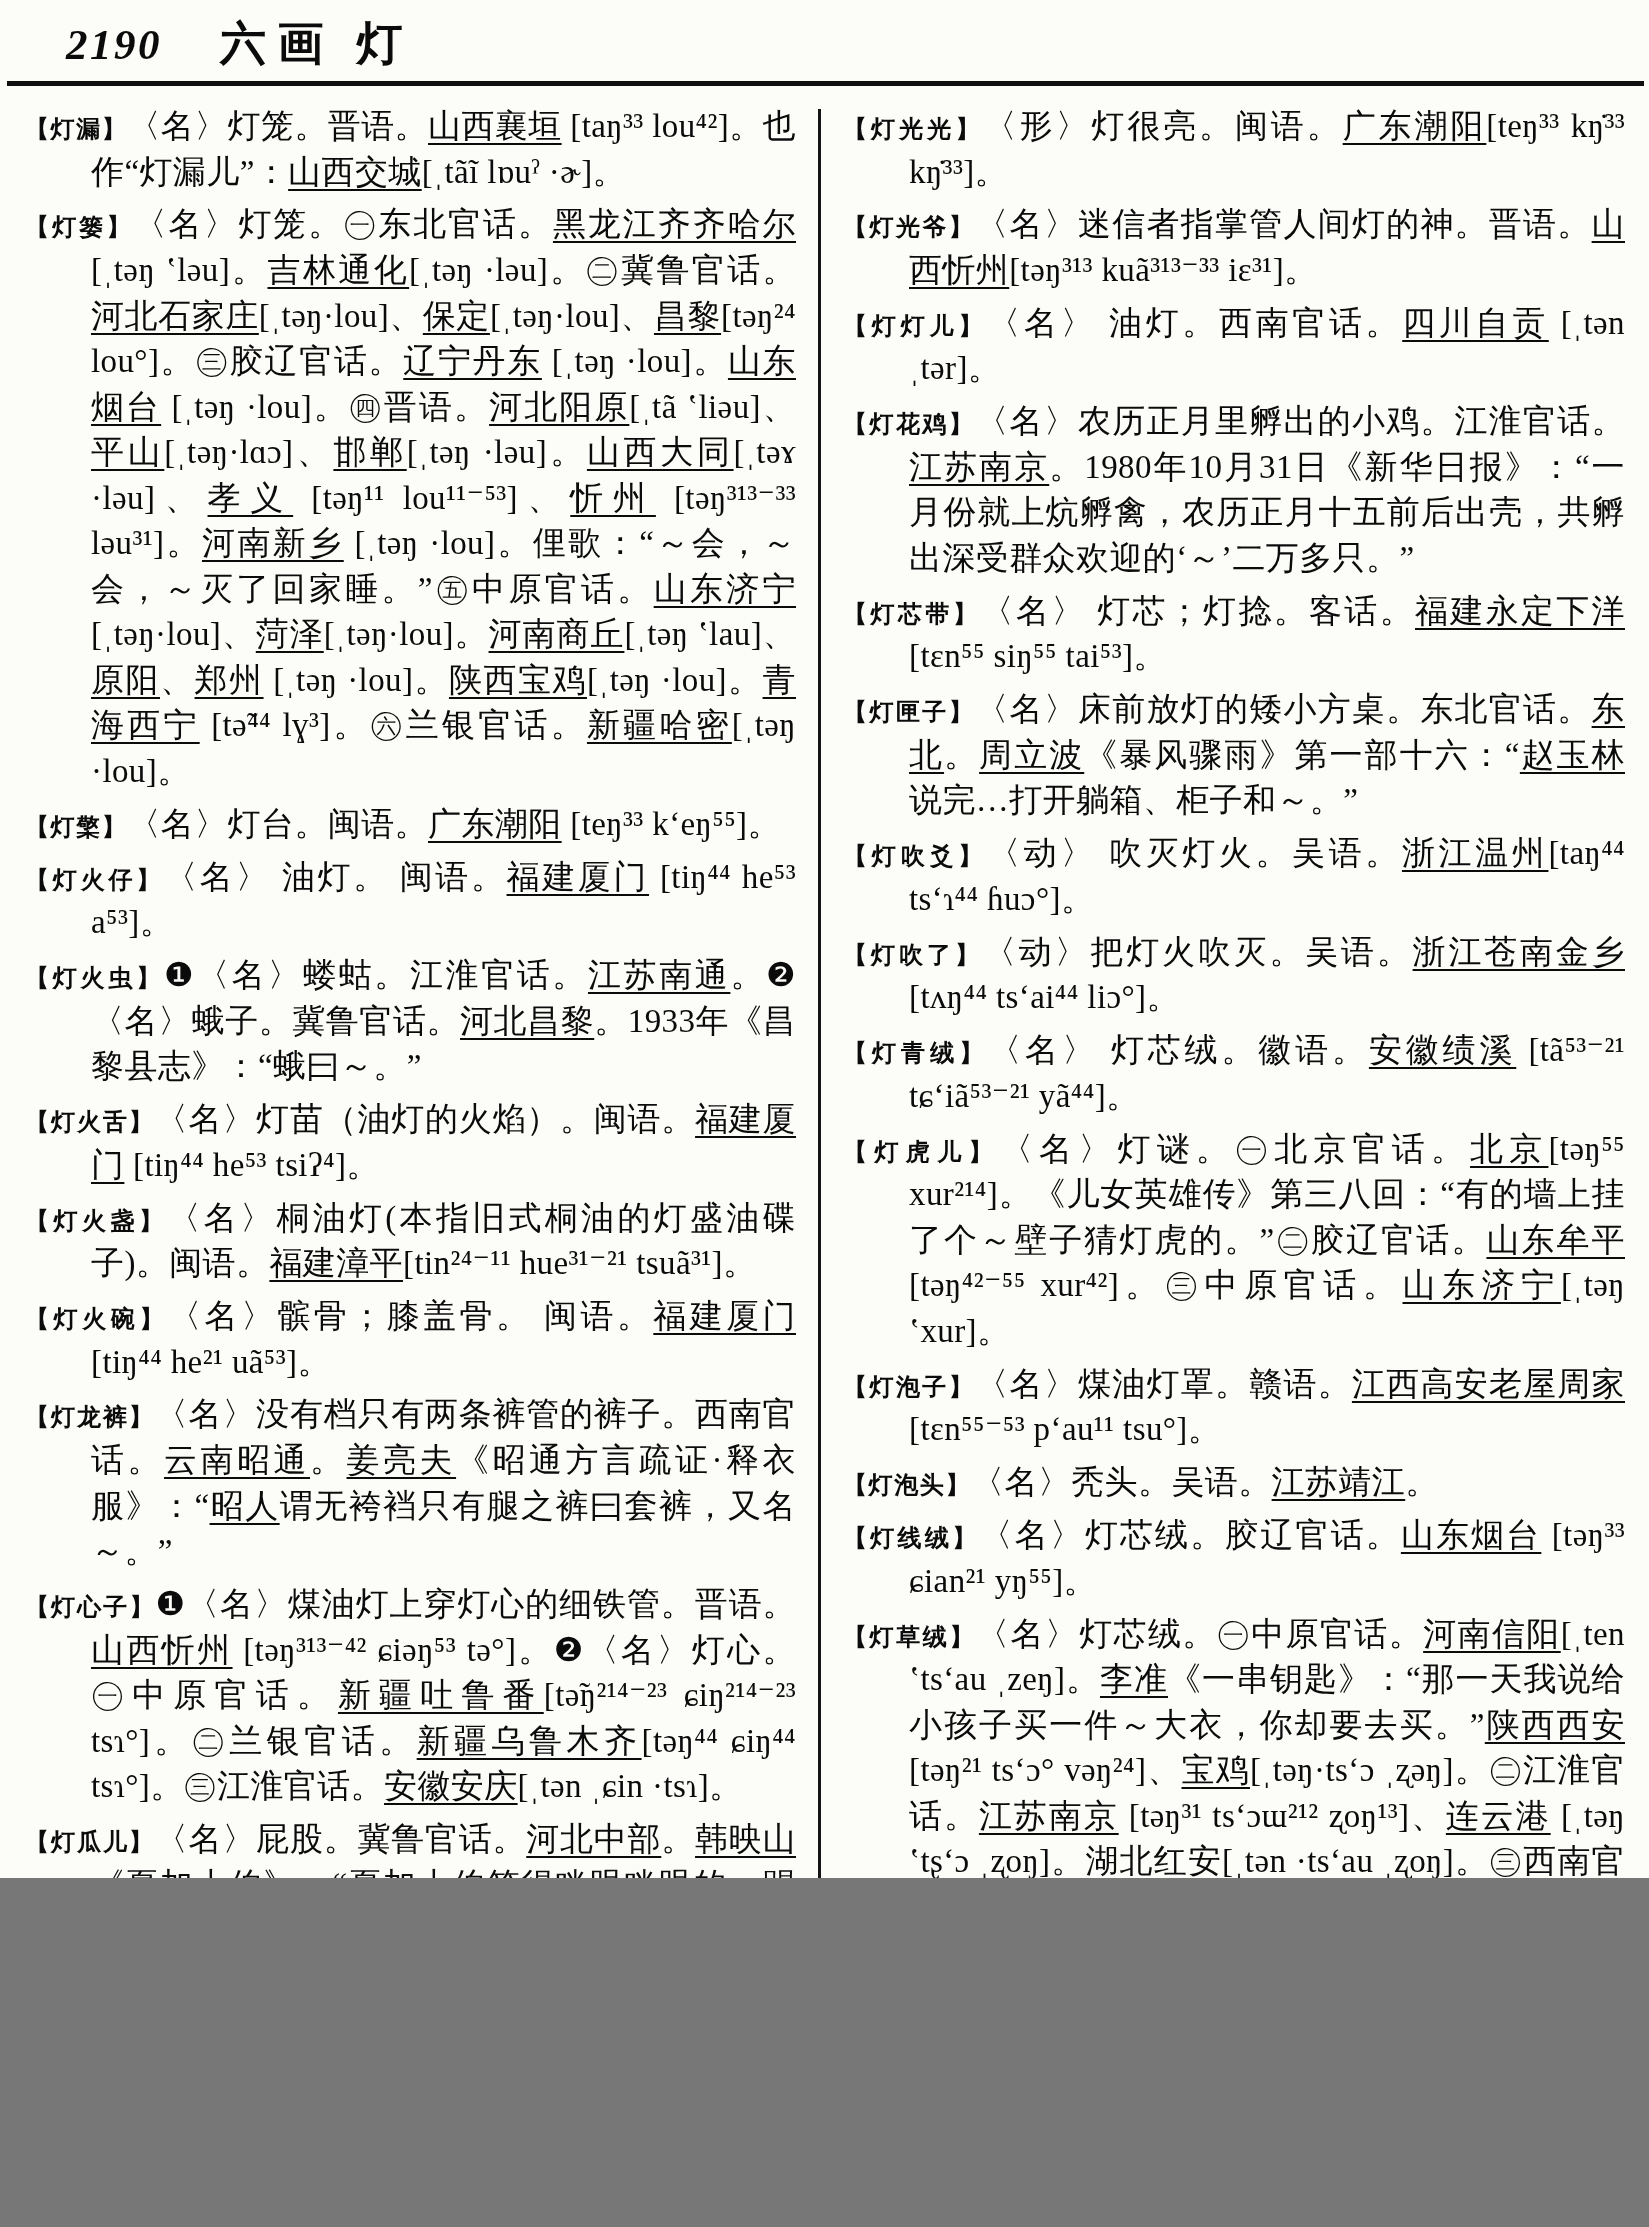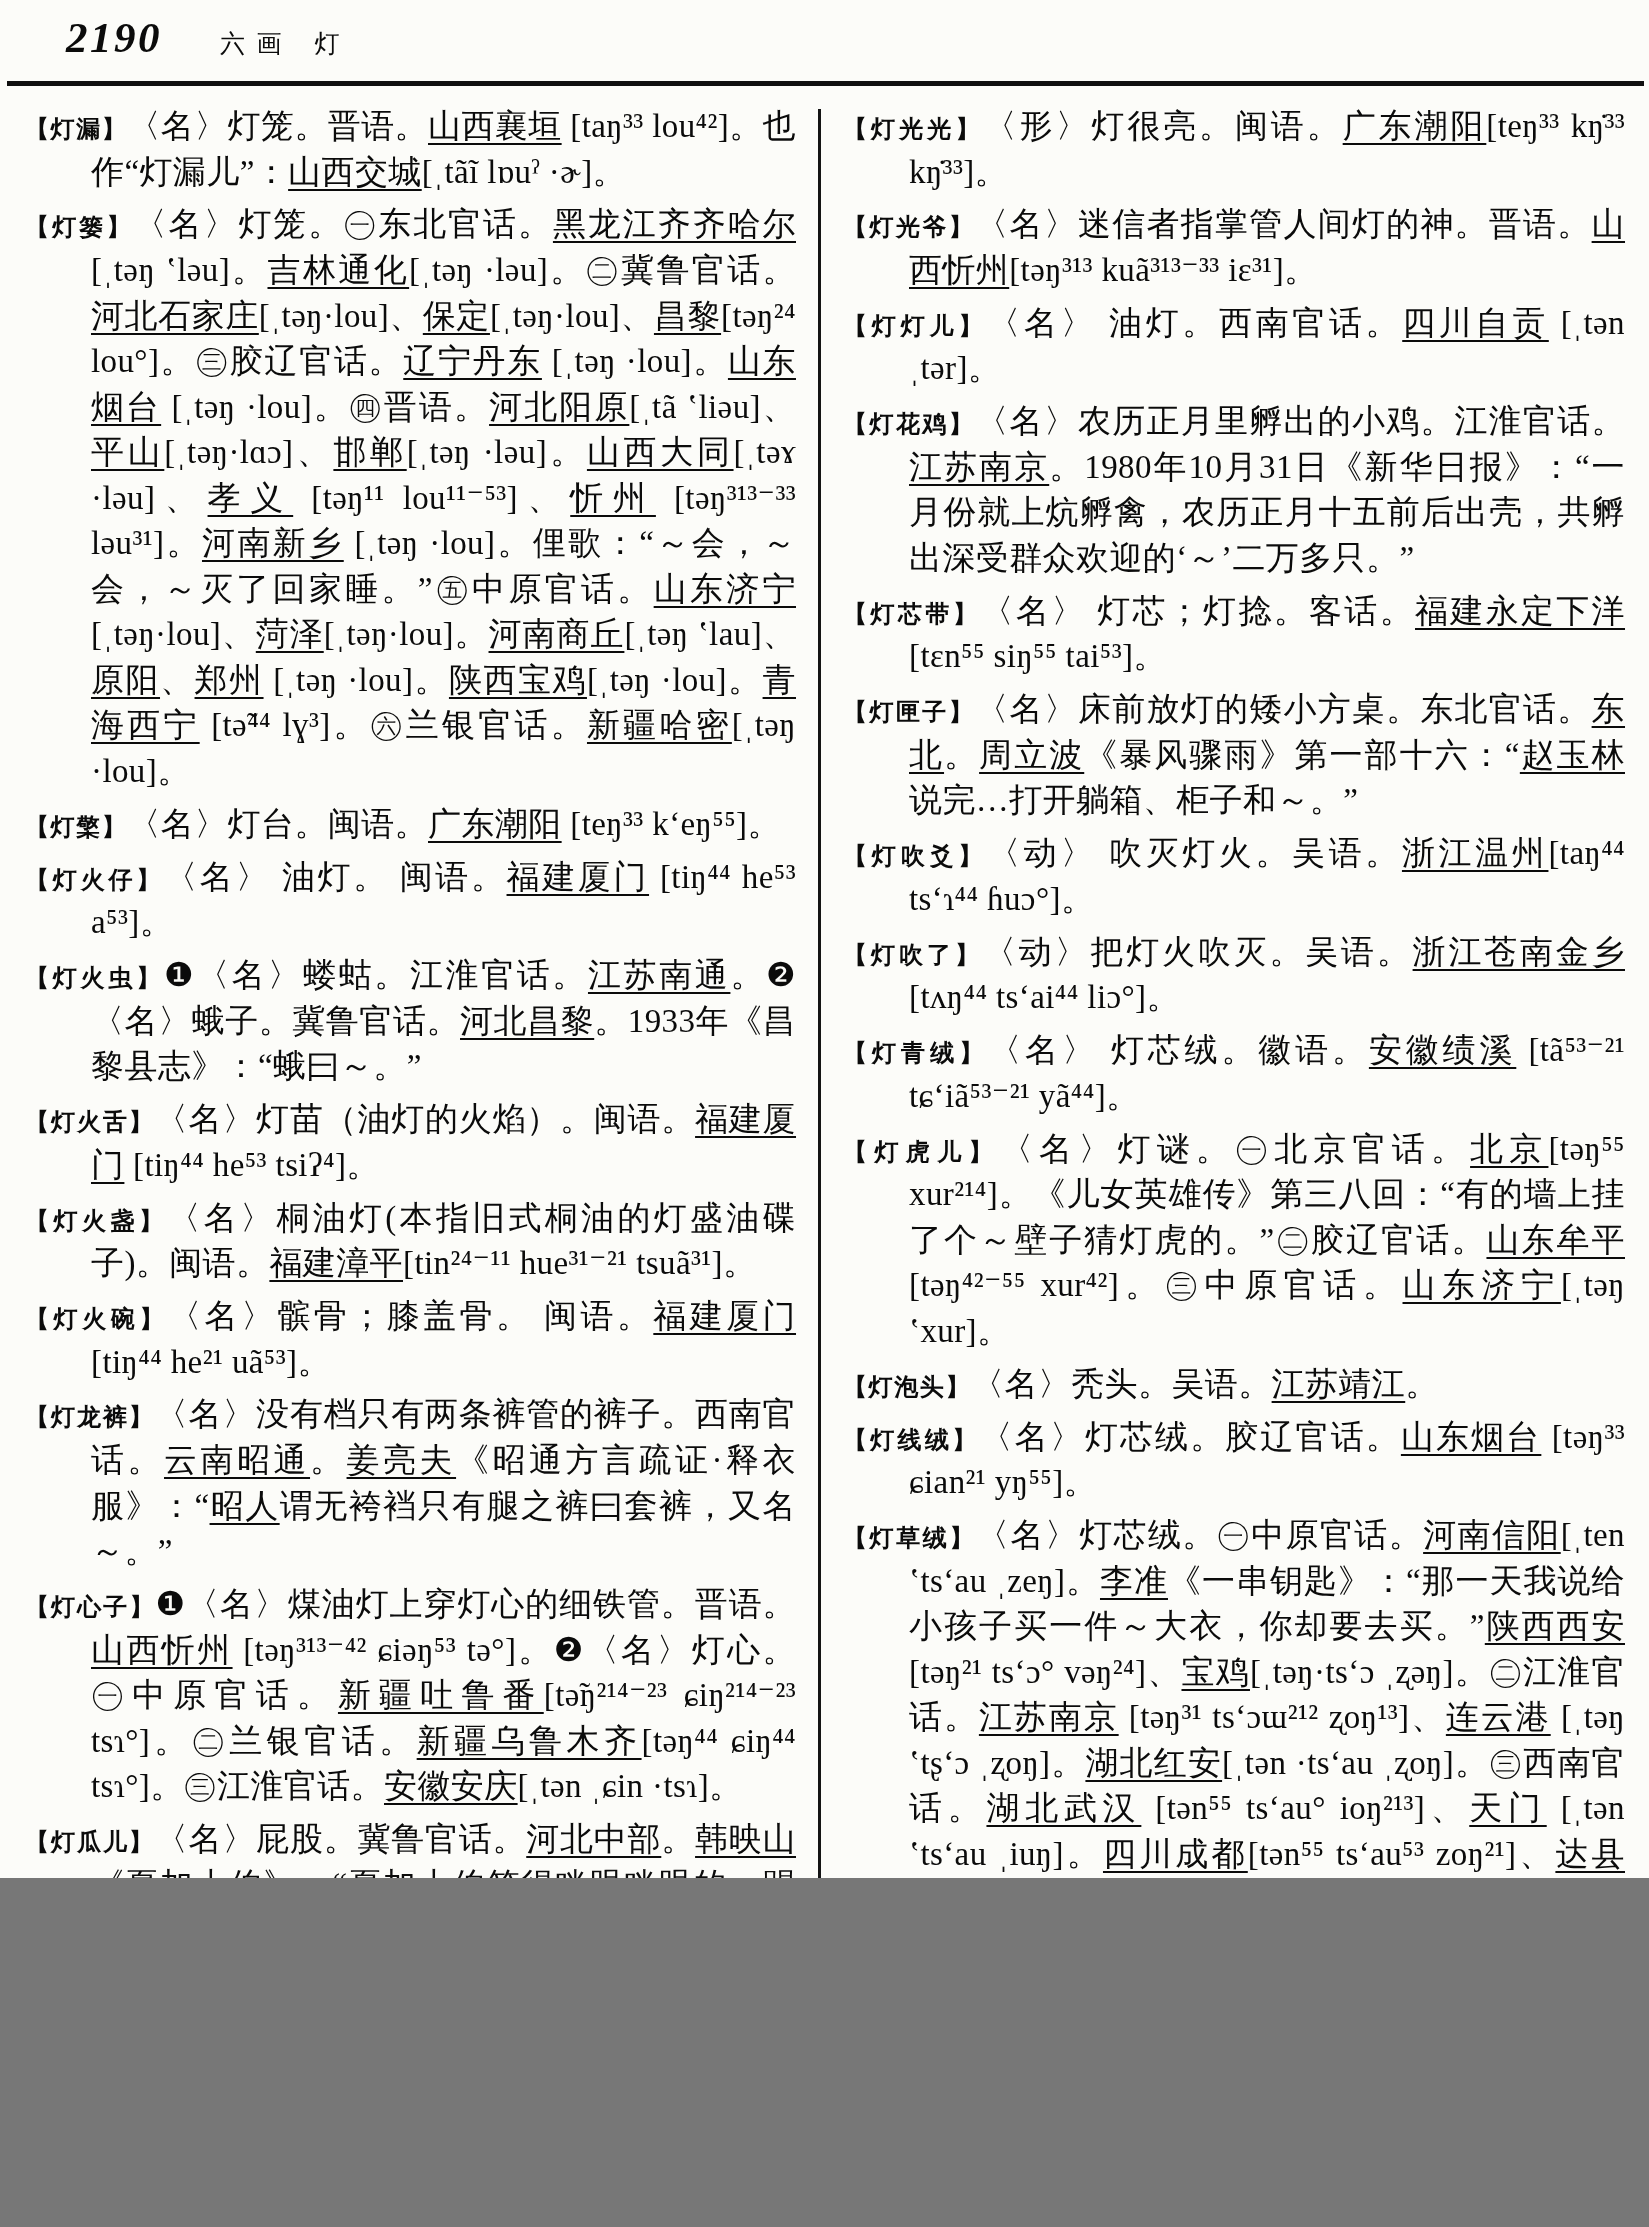--- a/index.html
+++ b/index.html
@@ -14,21 +14,21 @@
     overflow:hidden;
   }
   .header {
     position:absolute; top:13.2px; left:66px;
     display:flex; align-items:baseline; gap:58px;
   }
   .page-num {
     font-size:43px; font-weight:bold; font-style:italic; letter-spacing:2.5px;
   }
   .section {
-    font-size:25px; font-weight:normal; letter-spacing:11.5px;
+    font-size:46px; font-weight:bold; letter-spacing:11.5px;
     display:flex; gap:21.4px;align-items:flex-end;
   }
   .rule {
     position:absolute; left:6.6px; top:81px; width:1637px; height:5px;
     background:#101010;
     border-bottom:1.6px solid #101010;
   }
   .divider {
     position:absolute; left:818px; top:109px; width:2.5px; height:2021px;
     background:#141414;
@@ -90,19 +90,20 @@
       <div class="entry"><span class="hw">【灯光光】</span><span class="body">〈形〉灯很亮。闽语。<u>广东潮阳</u>[teŋ³³ kŋ̇³³ kŋ̇³³]。</span></div>
       <div class="entry"><span class="hw">【灯光爷】</span><span class="body">〈名〉迷信者指掌管人间灯的神。晋语。<u>山西忻州</u>[təŋ³¹³ kuã³¹³⁻³³ iɛ³¹]。</span></div>
       <div class="entry"><span class="hw">【灯灯儿】</span><span class="body">〈名〉 油灯。西南官话。<u>四川自贡</u> [ˌtən ˌtər]。</span></div>
       <div class="entry"><span class="hw">【灯花鸡】</span><span class="body">〈名〉农历正月里孵出的小鸡。江淮官话。<u>江苏南京</u>。1980年10月31日《新华日报》：“一月份就上炕孵禽，农历正月十五前后出壳，共孵出深受群众欢迎的‘～’二万多只。”</span></div>
       <div class="entry"><span class="hw">【灯芯带】</span><span class="body">〈名〉 灯芯；灯捻。客话。<u>福建永定下洋</u> [tɛn⁵⁵ siŋ⁵⁵ tai⁵³]。</span></div>
       <div class="entry"><span class="hw">【灯匣子】</span><span class="body">〈名〉床前放灯的矮小方桌。东北官话。<u>东北</u>。<u>周立波</u>《暴风骤雨》第一部十六：“<u>赵玉林</u>说完…打开躺箱、柜子和～。”</span></div>
       <div class="entry"><span class="hw">【灯吹爻】</span><span class="body">〈动〉 吹灭灯火。吴语。<u>浙江温州</u>[taŋ⁴⁴ ts‘ɿ⁴⁴ ɦuɔ°]。</span></div>
       <div class="entry"><span class="hw">【灯吹了】</span><span class="body">〈动〉把灯火吹灭。吴语。<u>浙江苍南金乡</u> [tʌŋ⁴⁴ ts‘ai⁴⁴ liɔ°]。</span></div>
       <div class="entry"><span class="hw">【灯青绒】</span><span class="body">〈名〉 灯芯绒。徽语。<u>安徽绩溪</u> [tã⁵³⁻²¹ tɕ‘iã⁵³⁻²¹ yã⁴⁴]。</span></div>
       <div class="entry"><span class="hw">【灯虎儿】</span><span class="body">〈名〉灯谜。㊀北京官话。<u>北京</u>[təŋ⁵⁵ xur²¹⁴]。《儿女英雄传》第三八回：“有的墙上挂了个～壁子猜灯虎的。”㊁胶辽官话。<u>山东牟平</u>[təŋ⁴²⁻⁵⁵ xur⁴²]。㊂中原官话。<u>山东济宁</u>[ˌtəŋ ʽxur]。</span></div>
+      <div class="entry"><span class="hw">【灯泡子】</span><span class="body">〈名〉煤油灯罩。赣语。<u>江西高安老屋周家</u> [tɛn⁵⁵⁻⁵³ p‘au¹¹ tsu°]。</span></div>
       <div class="entry"><span class="hw">【灯泡头】</span><span class="body">〈名〉秃头。吴语。<u>江苏靖江</u>。</span></div>
       <div class="entry"><span class="hw">【灯线绒】</span><span class="body">〈名〉灯芯绒。胶辽官话。<u>山东烟台</u> [təŋ³³ ɕian²¹ yŋ⁵⁵]。</span></div>
       <div class="entry"><span class="hw">【灯草绒】</span><span class="body">〈名〉灯芯绒。㊀中原官话。<u>河南信阳</u>[ˌten ʽts‘au ˌzeŋ]。<u>李准</u>《一串钥匙》：“那一天我说给小孩子买一件～大衣，你却要去买。”<u>陕西西安</u>[təŋ²¹ ts‘ɔ° vəŋ²⁴]、<u>宝鸡</u>[ˌtəŋ·ts‘ɔ ˌʐəŋ]。㊁江淮官话。<u>江苏南京</u> [təŋ³¹ ts‘ɔɯ²¹² ʐoŋ¹³]、<u>连云港</u> [ˌtəŋ ʽtʂ‘ɔ ˌʐoŋ]。<u>湖北红安</u>[ˌtən ·ts‘au ˌʐoŋ]。㊂西南官话。<u>湖北武汉</u> [tən⁵⁵ ts‘au° ioŋ²¹³]、<u>天门</u> [ˌtən ʽts‘au ˌiuŋ]。<u>四川成都</u>[tən⁵⁵ ts‘au⁵³ zoŋ²¹]、<u>达县</u> [ˌtən ʽts‘au ˌzoŋ]、<u>自贡</u> [ˌtən ʽts‘au ˌʐoŋ]。<u>贵州贵阳</u>[ˌtən ʽts‘au ˌzoŋ]、<u>遵义</u> [ˌtən ʽts‘au ˌzoŋ]、<u>毕节</u>[ˌten ʽts‘ao ˌzoŋ]。㊃徽语。 <u>安徽绩溪</u> [tã⁵³⁻²⁴ ts‘ɣ²¹³⁻⁴² yã⁴⁴]。㊄吴语。<u>浙江平湖</u>、<u>金华岩下</u>[nai²⁴⁻³³ ts‘ɔ⁵³⁴⁻⁵² ʑiɑo¹¹⁻³³]。㊅湘语。<u>湖南长沙</u>[tən³³ ts‘au⁴¹</span></div>
     </div>
 
 </div>
 
 
 </body></html>

